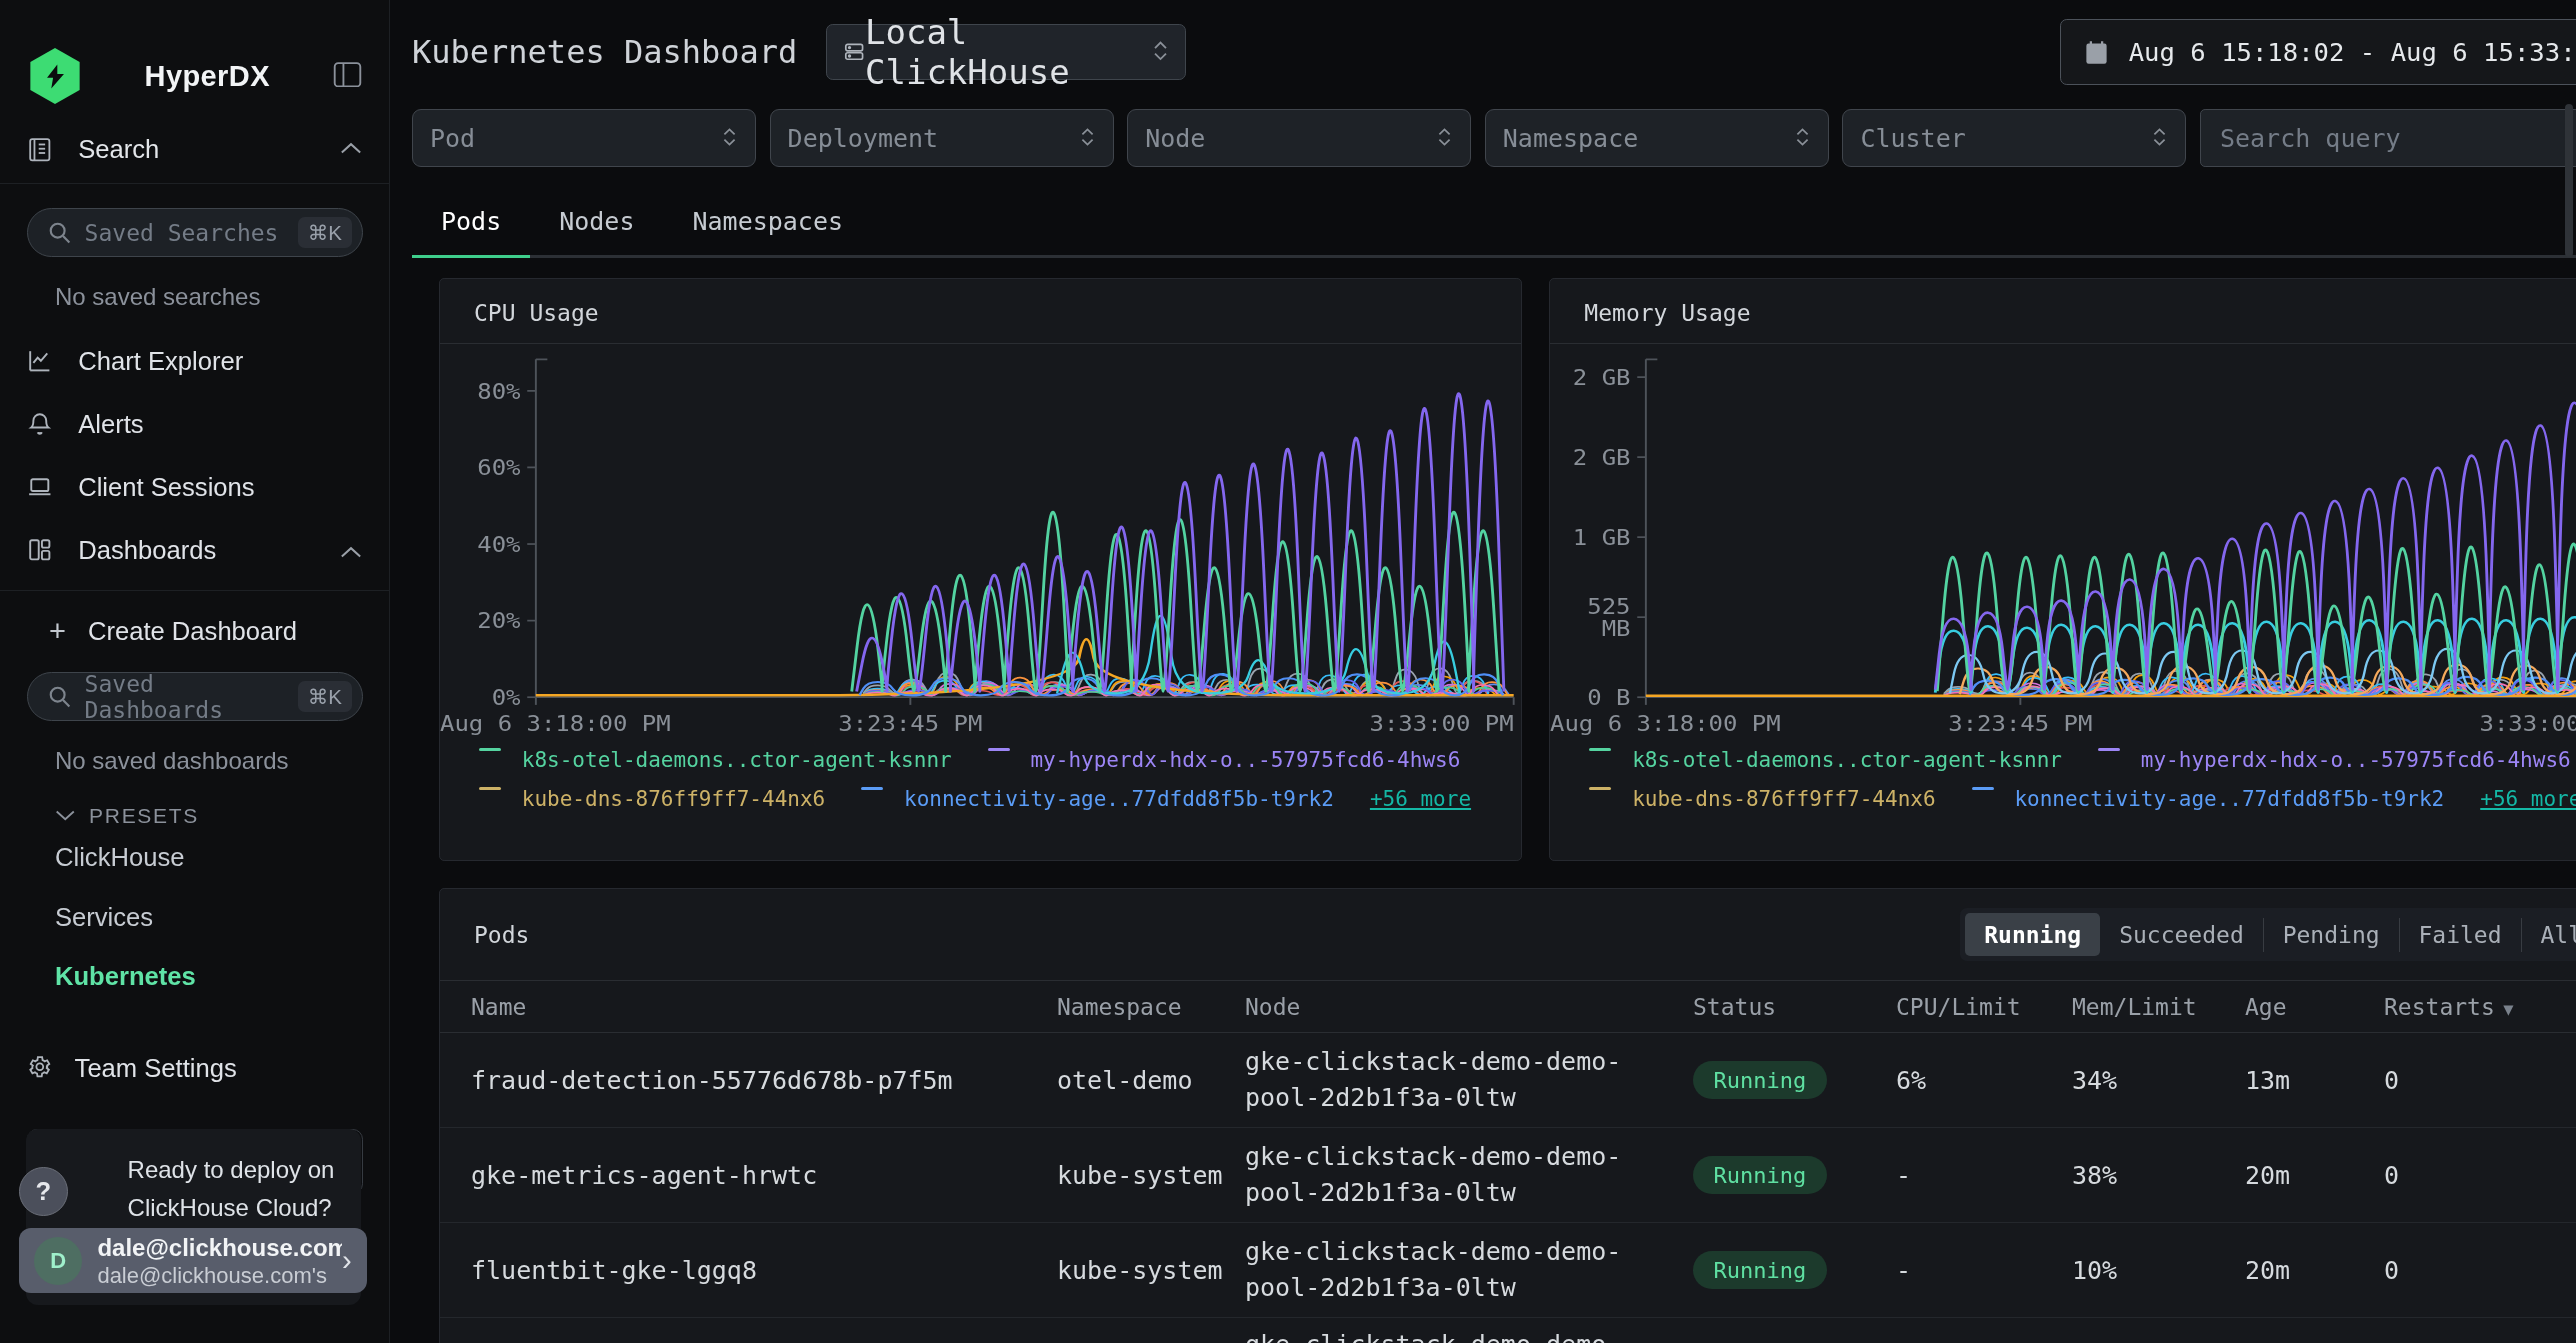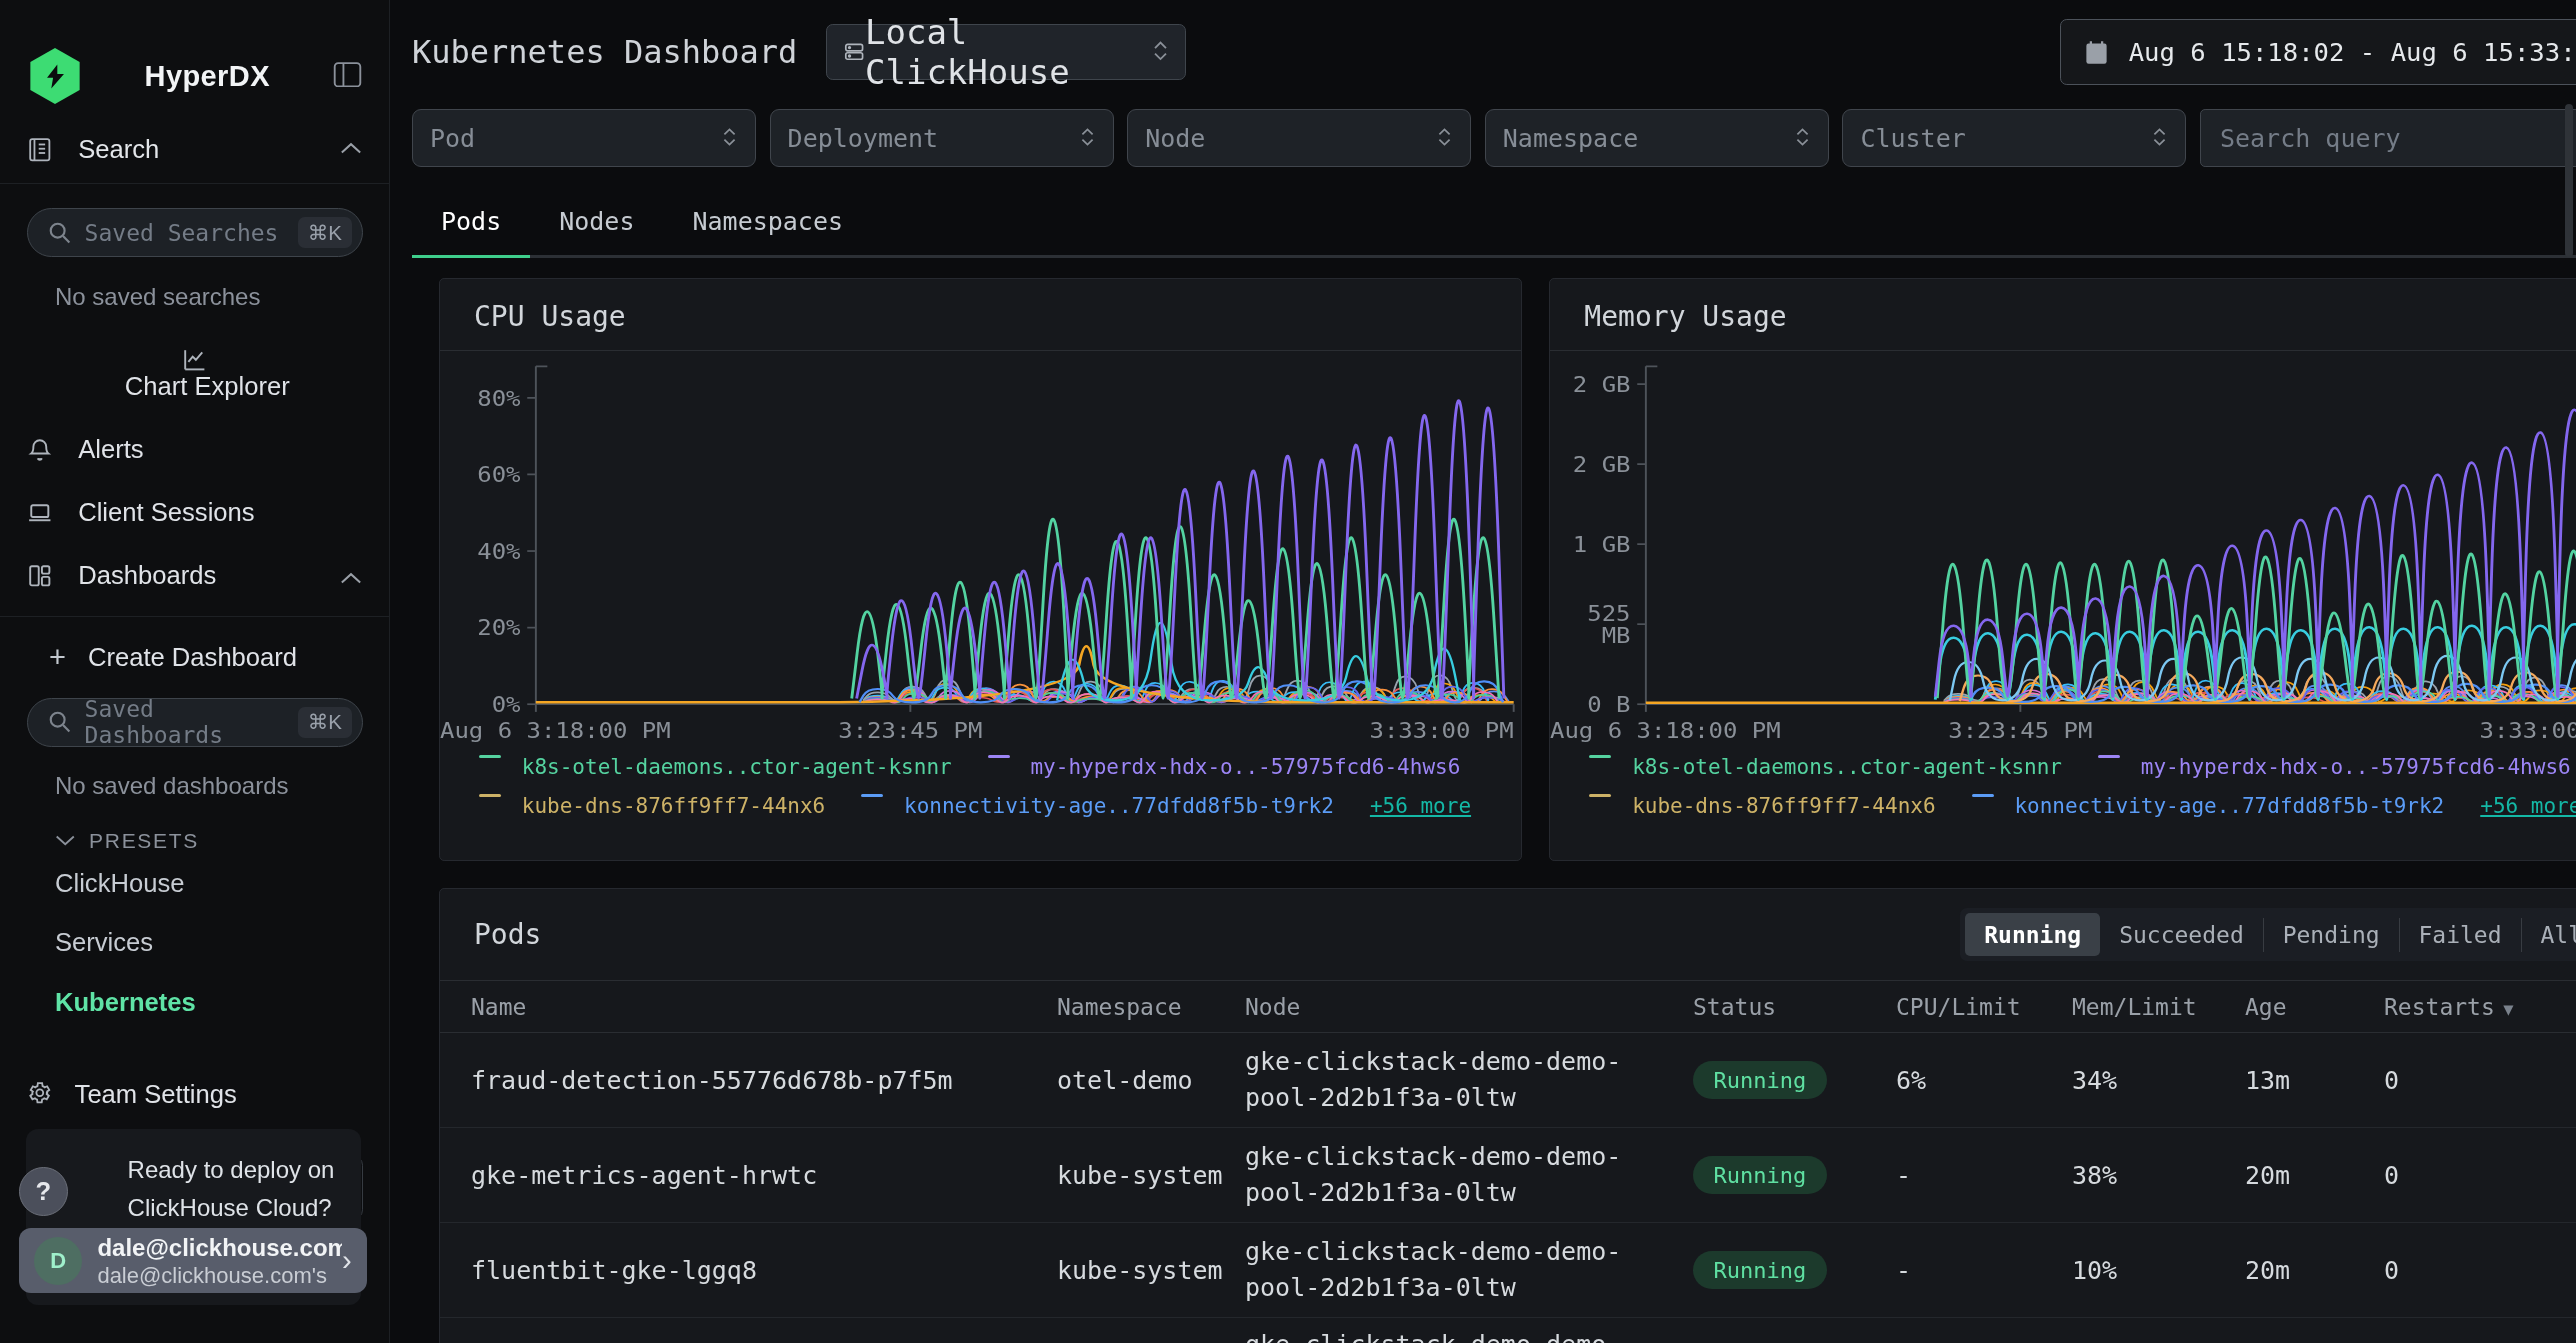--- a/index.html
+++ b/index.html
@@ -18,21 +18,21 @@
   .side-section .sec-label { font-size:25.6px; color:#e3e6ea; margin-left:25.6px; }
   .side-section .chev { margin-left:auto; color:#9aa0a8; }
   .icon24 { width:25.6px; height:25.6px; color:#aeb4bc; flex:0 0 auto; }
   .pill-input { margin:24px 25.6px 0 27px; height:49px; background:#1d2126; border:0.9px solid #3e444b; border-radius:25px; display:flex; align-items:center; padding:0 10.2px 0 19px; }
   .pill-input .ph { font-family:"DejaVu Sans Mono", monospace; font-size:23px; color:#747c87; margin-left:12px; }
   .kbd { margin-left:auto; background:#2a2e35; border-radius:6.8px; padding:3.4px 10.2px; font-size:20.5px; color:#9aa1ab; }
   .muted-line { font-size:24px; color:#8b919b; padding:25.6px 0 0 55px; }
   .nav-item { display:flex; align-items:center; padding:17px 27px; font-size:25.6px; color:#e0e3e8; }
   .nav-item .lbl { margin-left:25.6px; }
   .nav-item .chev { margin-left:auto; color:#9aa0a8; }
-  .nav-item.first { margin-top:19px;flex-direction:column; }
+  .nav-item.first { margin-top:19px; }
   .side-divider { border-bottom:0.9px solid #1d2024; margin-top:8.5px; }
   .create-dash { display:flex; align-items:center; padding:24px 27px 0 49px; font-size:25.6px; color:#e0e3e8; }
   .create-dash .plus { font-size:29px; color:#c3c8cf; margin-right:22px; }
   .presets-row { display:flex; align-items:center; padding:29px 27px 0 55px; }
   .presets-row .p-label { font-size:21px; letter-spacing:1.7px; color:#8b919b; margin-left:13.6px; }
   .preset-item { font-size:25.6px; color:#c7ccd3; padding:15.3px 0 15.3px 55px; }
   .preset-item.active { color:#5fe3a6; font-weight:bold; }
   .team-settings { display:flex; align-items:flex-start; padding:48px 27px 0 27px; font-size:25.6px; color:#e0e3e8; }
   .team-settings .lbl { margin-left:22px; }
   .get-started { margin:46px 25.6px 0 27px; height:65px; border:0.9px solid #363b42; border-radius:10.2px; display:flex; align-items:center; padding:0 20.5px; }
@@ -68,21 +68,21 @@
   .tabs { display:flex; margin-top:20.5px; border-bottom:3.4px solid #2c3035; }
   .tab { font-family:"DejaVu Sans Mono", monospace; font-size:25px; color:#c6cbd1; padding:19px 29px; position:relative; }
   .tab.active { color:#ffffff; }
   .tab.active::after { content:""; position:absolute; left:0; right:0; bottom:-3.4px; height:3.4px; background:#3fcf8c; }
 
   .content { margin:20.5px 29px 0 27px; }
   .charts-row { display:flex; gap:27px; }
   .panel { background:#16181c; border:0.9px solid #26292f; border-radius:5.1px; }
   .chart-panel { flex:1; height:583px; overflow:hidden; }
   .panel-head { padding:20.5px 34px 17px 34px; border-bottom:0.9px solid #2a2d32; }
-  .panel-title { font-family:"DejaVu Sans Mono", monospace; font-size:28px; color:#d2d6db; }
+  .panel-title { font-family:"DejaVu Sans Mono", monospace; font-size:23px; color:#d2d6db; }
   .chart-body { height:401px; padding:0 0 0 0; }
   .chart-body svg { display:block; width:100%; height:401px; }
   svg text { font-family:"DejaVu Sans Mono", monospace; fill:#8a9098; font-size:25px; }
   .legend { padding:3.4px 39px 0 39px; }
   .legend-row { display:flex; align-items:flex-start; gap:14px; height:39px; white-space:nowrap; overflow:hidden; }
   .legend-dash { width:22px; height:3.4px; border-radius:1.7px; flex:0 0 auto; margin-right:6.8px; }
   .legend-label { font-family:"DejaVu Sans Mono", monospace; font-size:21px; margin-right:22px; }
   .legend-more { font-family:"DejaVu Sans Mono", monospace; font-size:21px; color:#14b8a6; text-decoration:underline; }
 
   

